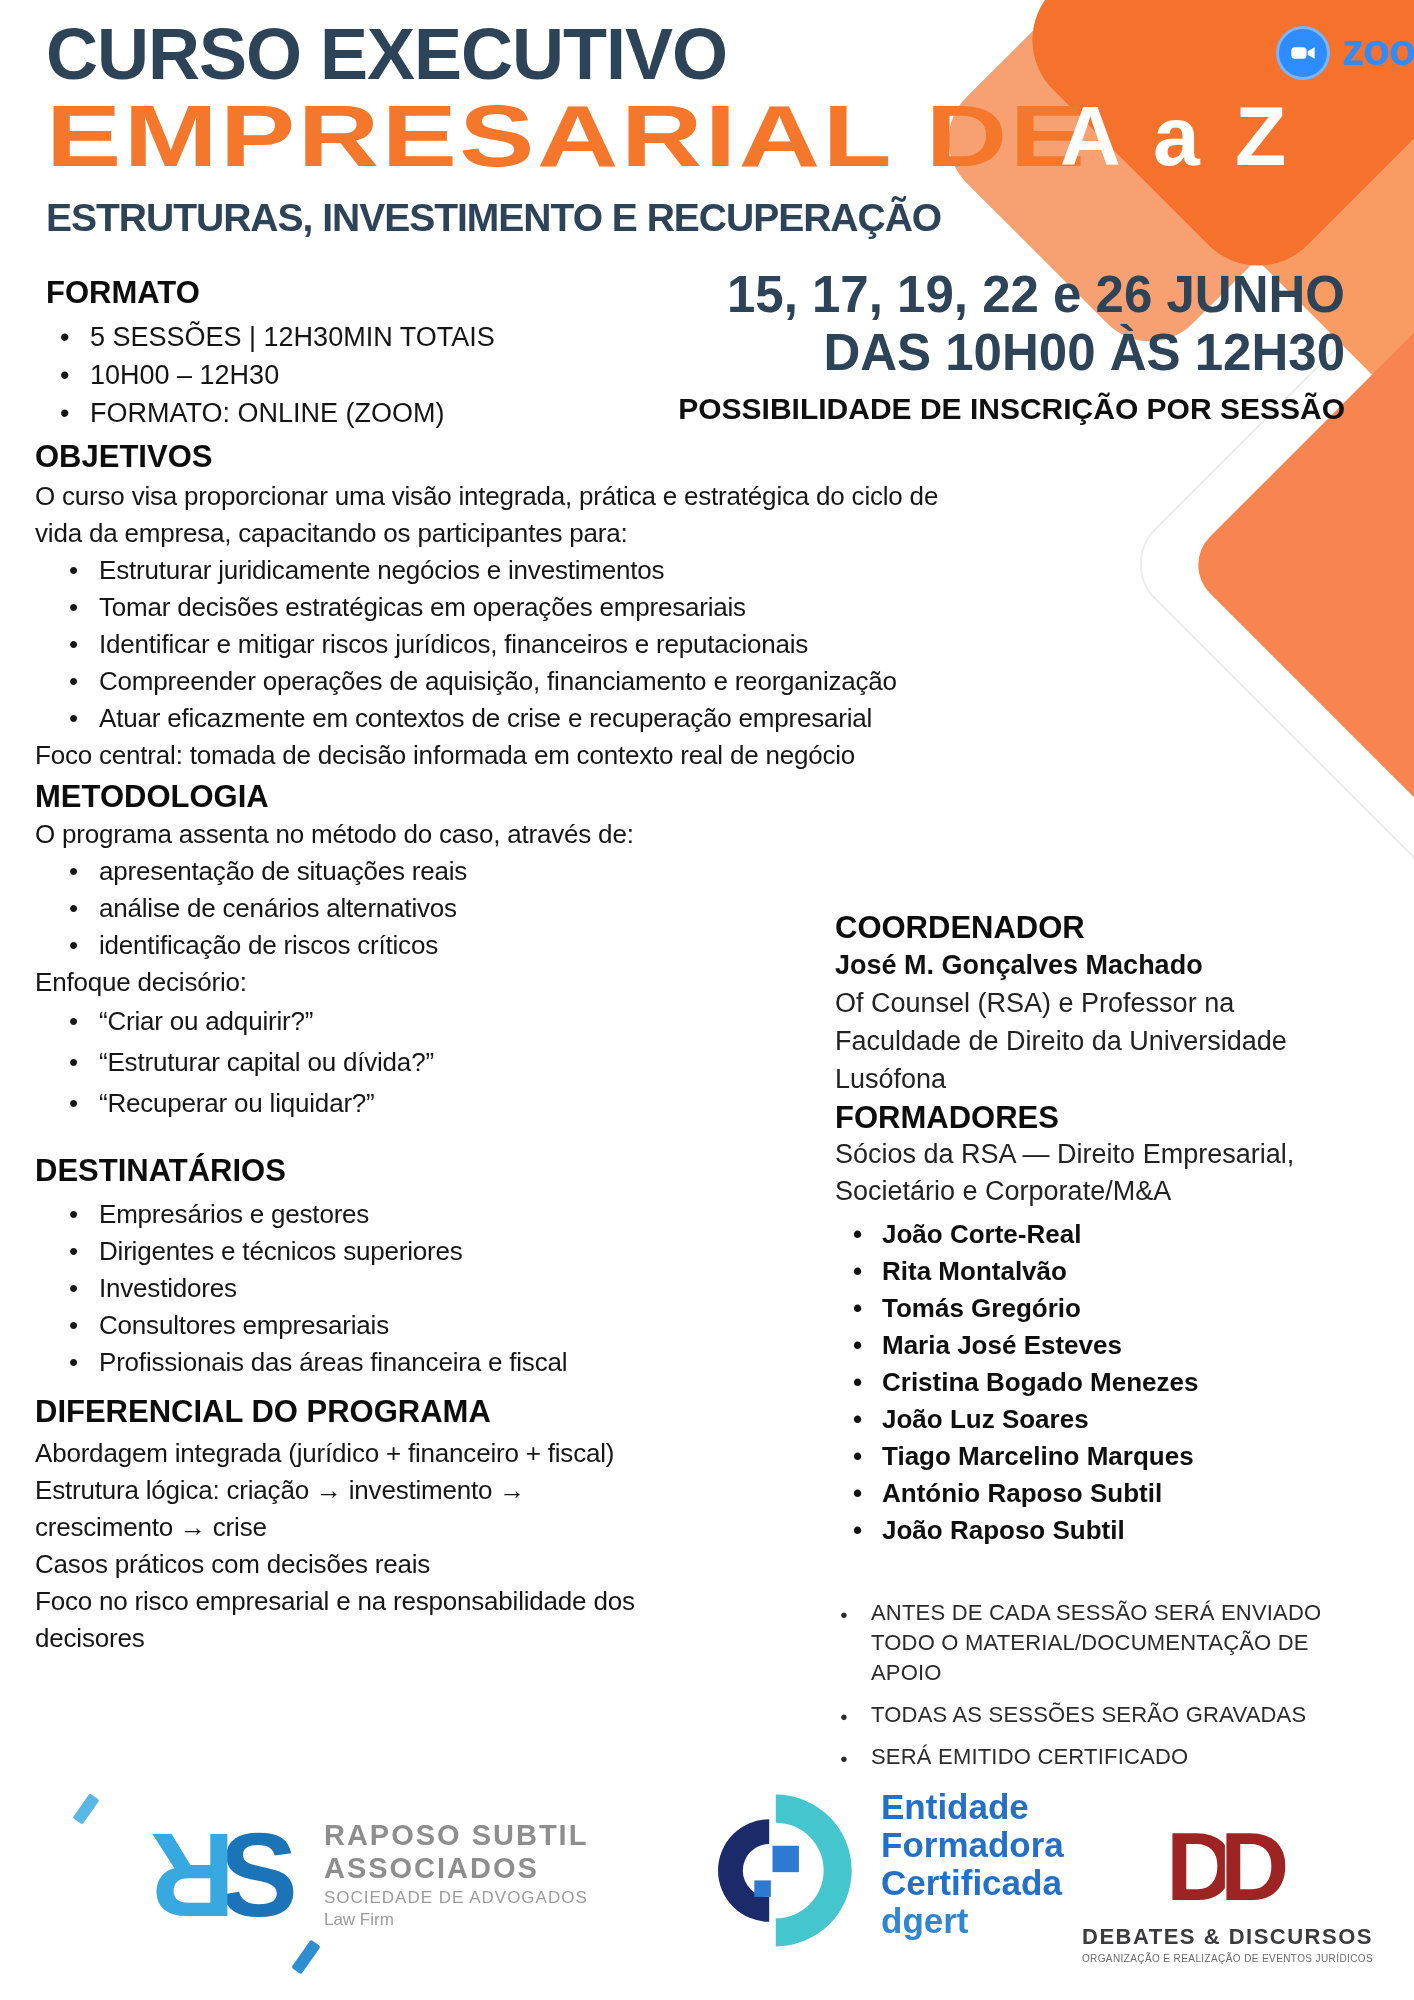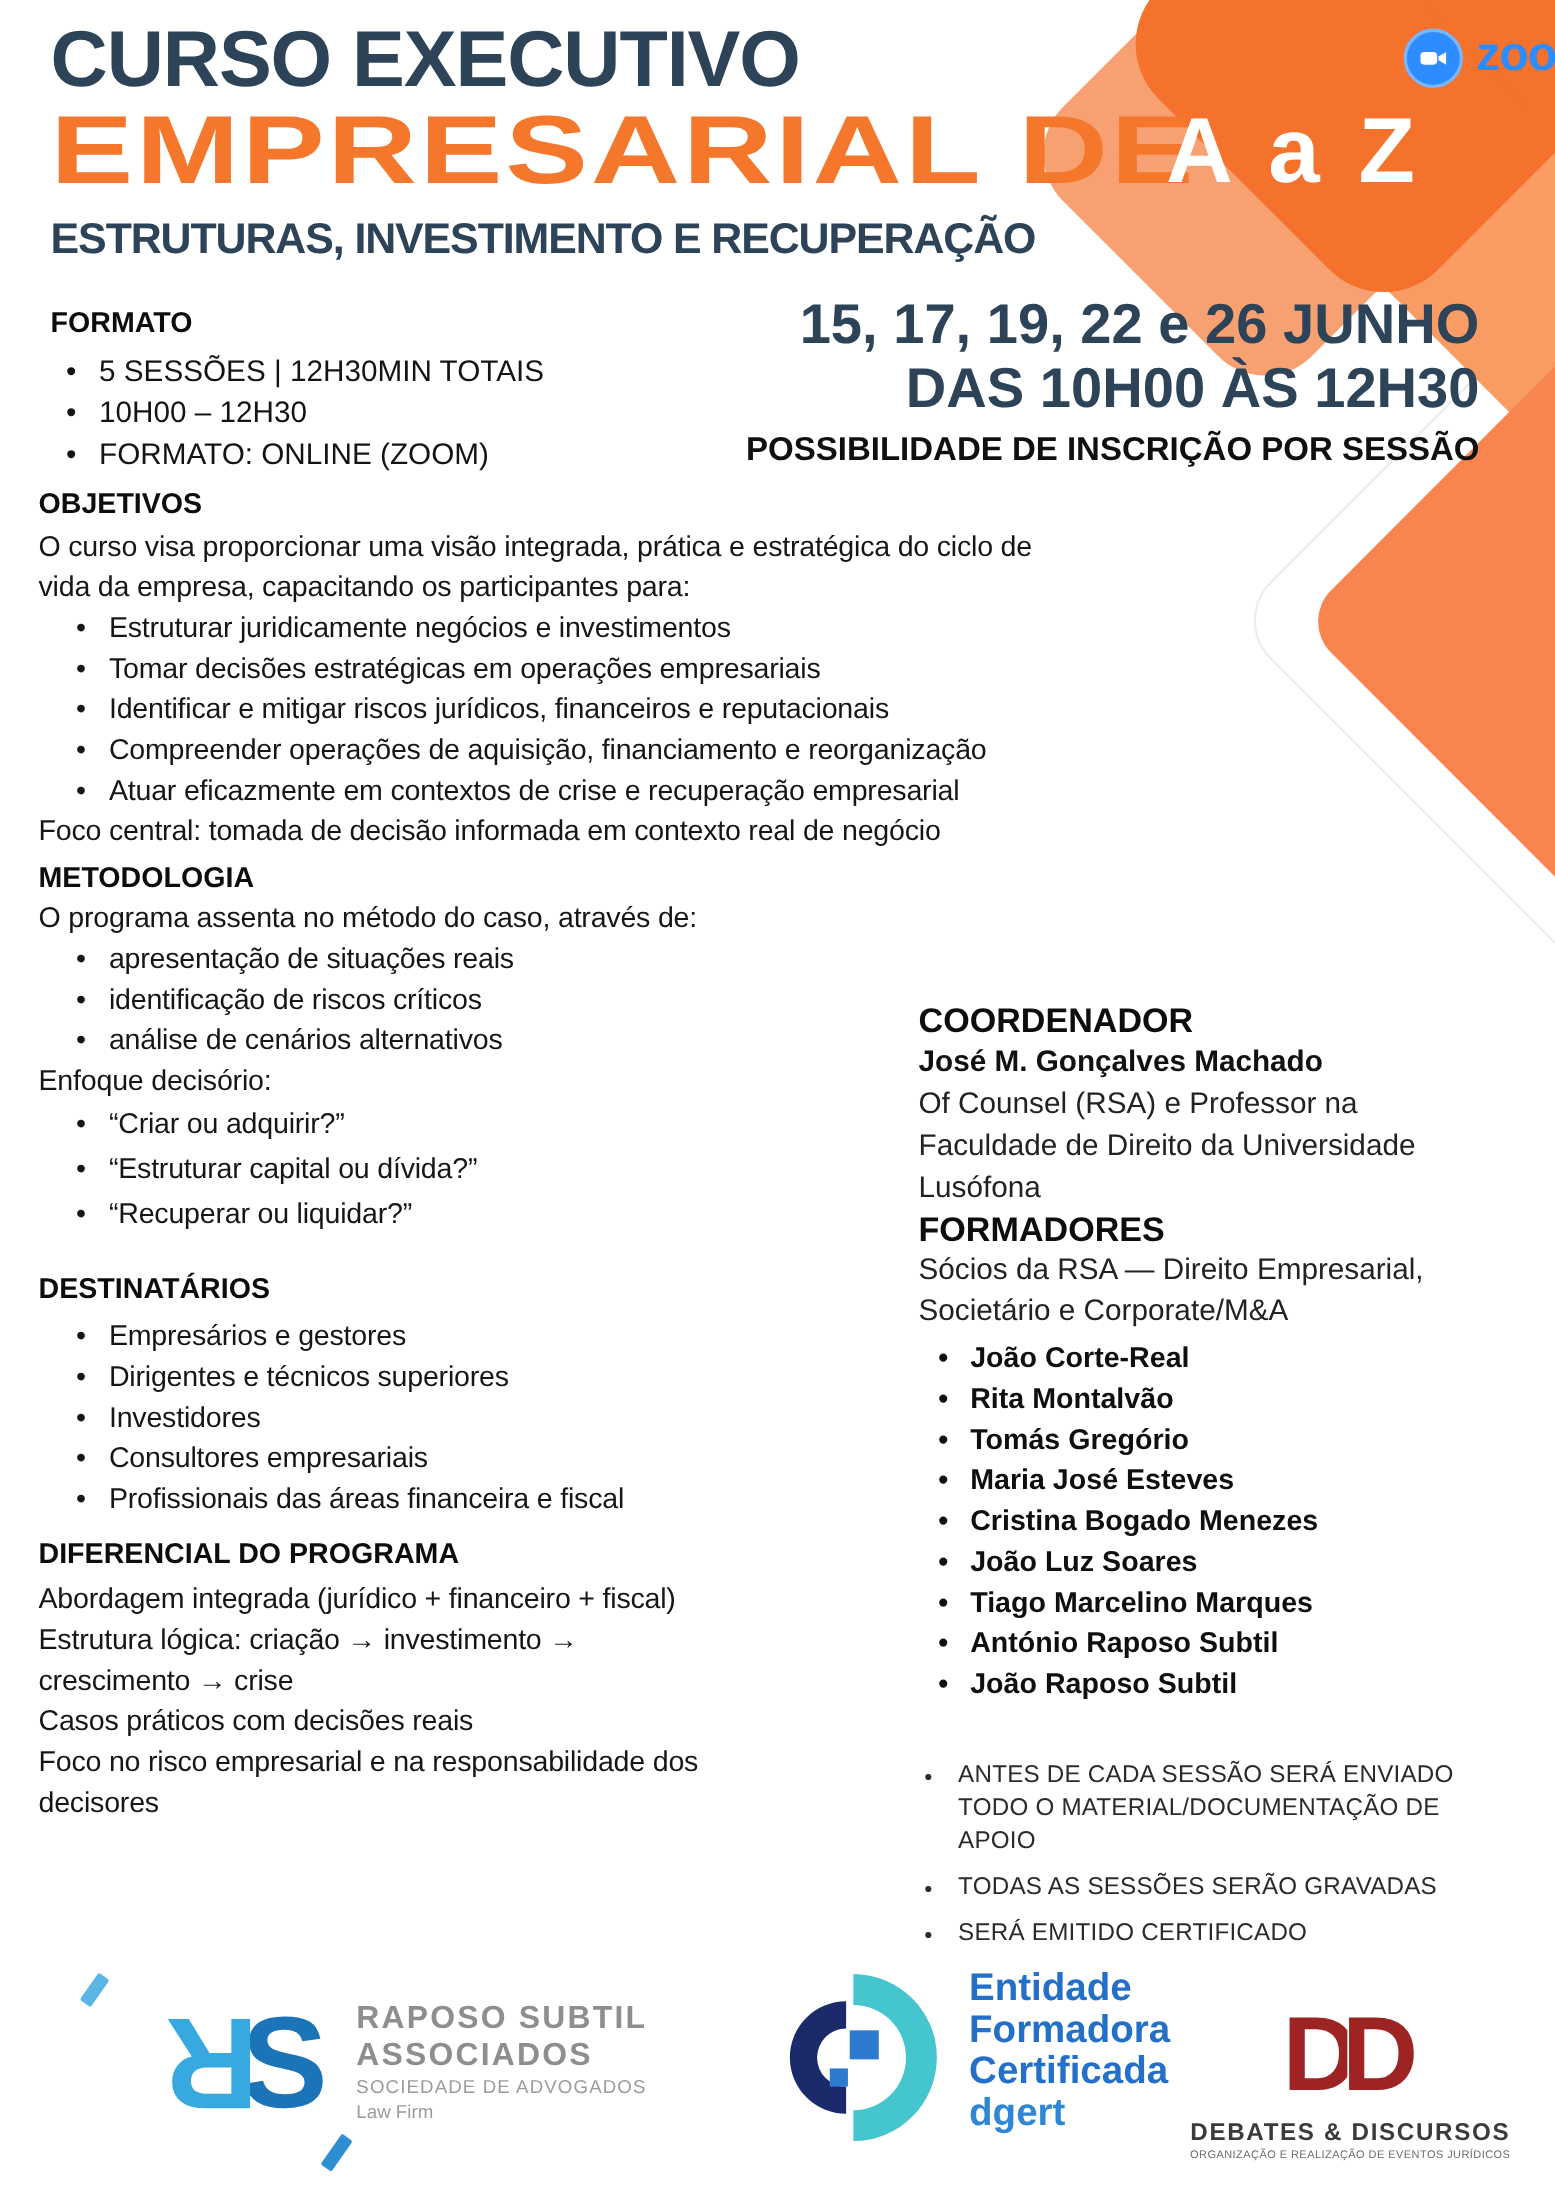--- a/index.html
+++ b/index.html
@@ -29,21 +29,21 @@
   .zoom-badge svg{width:28px;height:28px;}
   .zoom-word{font-size:44px;font-weight:700;color:#2d8cff;letter-spacing:-1px;line-height:48px;}
 
   
   .schedule{position:absolute;right:69px;top:266px;text-align:right;z-index:2;}
   .sch-l{font-size:51px;font-weight:800;color:#2d4357;line-height:58px;letter-spacing:0;}
   .sch-note{font-size:30px;font-weight:800;color:#101010;margin-top:10px;letter-spacing:0;}
 
   
   .formato{position:absolute;left:46px;top:276px;z-index:2;}
-  .sec{font-size:26px;font-weight:800;color:#0d0d0d;line-height:34px;margin:0;}
+  .sec{font-size:31px;font-weight:800;color:#0d0d0d;line-height:34px;margin:0;}
   .formato ul{list-style:none;margin:8px 0 0 0;padding:0;}
   .formato li{position:relative;padding-left:44px;font-size:27px;line-height:38px;color:#141414;}
   .formato li::before{content:"•";position:absolute;left:14px;}
 
   
   .main{position:absolute;left:35px;top:440px;width:1010px;z-index:2;color:#161616;}
   .main p{margin:0;font-size:26px;line-height:37px;letter-spacing:-0.2px;}
   .main ul{list-style:none;margin:0;padding:0;}
   .main li{position:relative;padding-left:64px;font-size:26px;line-height:37px;letter-spacing:-0.2px;}
   .main li::before{content:"•";position:absolute;left:34px;}
@@ -152,22 +152,22 @@
         <li>Atuar eficazmente em contextos de crise e recuperação empresarial</li>
       </ul>
       <p>Foco central: tomada de decisão informada em contexto real de negócio</p>
     </div>
 
     <div class="metodologia">
       <h3 class="sec">METODOLOGIA</h3>
       <p>O programa assenta no método do caso, através de:</p>
       <ul>
         <li>apresentação de situações reais</li>
+        <li>análise de cenários alternativos</li>
         <li>identificação de riscos críticos</li>
-        <li>análise de cenários alternativos</li>
       </ul>
       <p>Enfoque decisório:</p>
       <ul class="quote-list">
         <li>“Criar ou adquirir?”</li>
         <li>“Estruturar capital ou dívida?”</li>
         <li>“Recuperar ou liquidar?”</li>
       </ul>
     </div>
 
     <div class="destinatarios">

